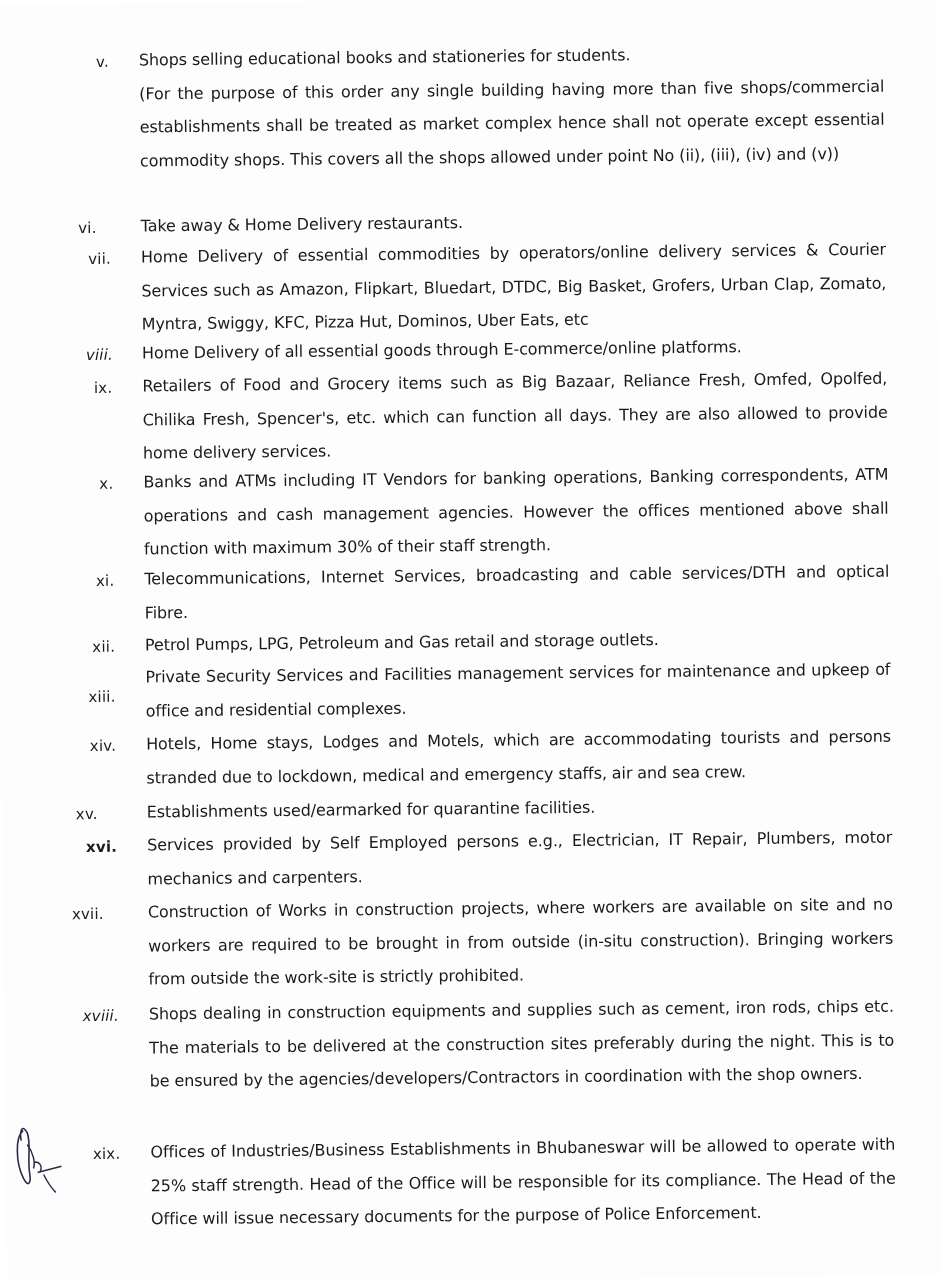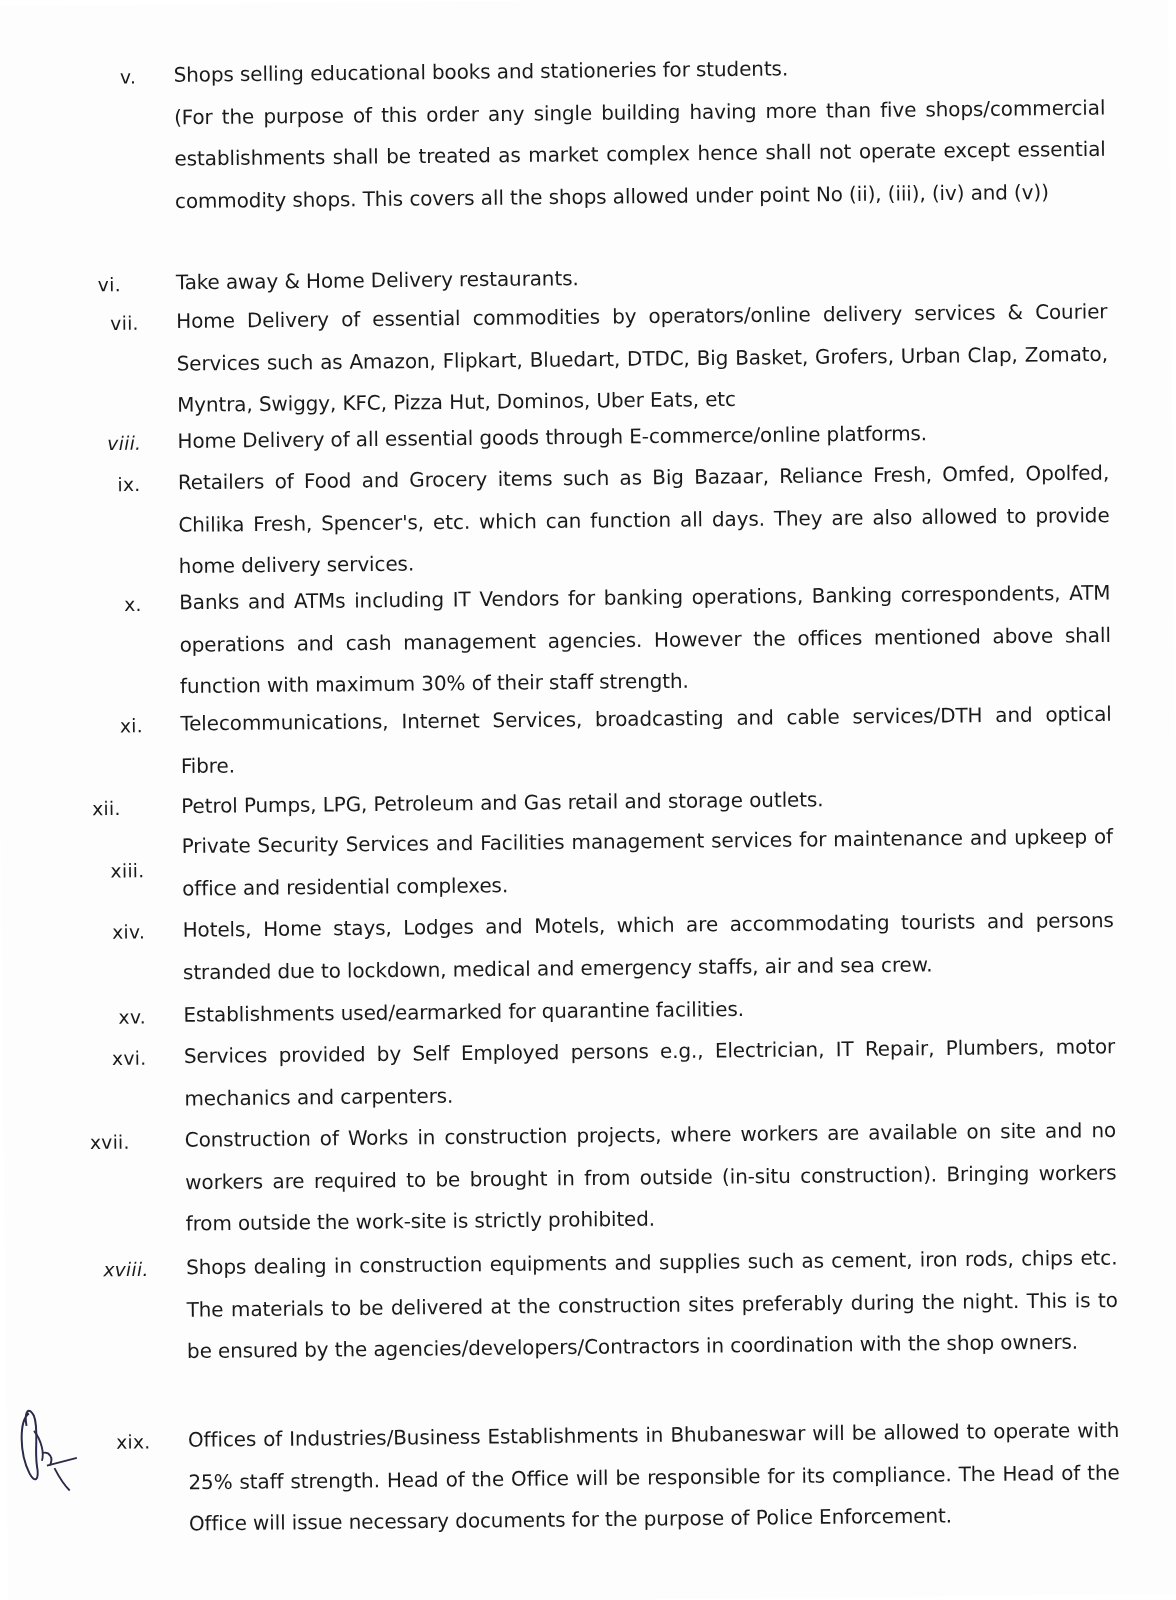--- a/index.html
+++ b/index.html
@@ -64,41 +64,41 @@
     <span class="num" style="left:55px;top:9px;">x.</span>
     <div class="txt">Banks and ATMs including IT Vendors for banking operations, Banking correspondents, ATM operations and cash management agencies. However the offices mentioned above shall function with maximum 30% of their staff strength.</div>
   </div>
 
   <div class="item" style="top:559px;">
     <span class="num" style="left:55px;top:9px;">xi.</span>
     <div class="txt">Telecommunications, Internet Services, broadcasting and cable services/DTH and optical Fibre.</div>
   </div>
 
   <div class="item" style="top:625px;">
-    <span class="num" style="left:55px;top:9px;text-align:center;">xii.</span>
+    <span class="num" style="left:55px;top:9px;">xii.</span>
     <div class="txt">Petrol Pumps, LPG, Petroleum and Gas retail and storage outlets.</div>
   </div>
 
   <div class="item" style="top:657px;">
     <span class="num" style="left:55px;top:27px;">xiii.</span>
     <div class="txt">Private Security Services and Facilities management services for maintenance and upkeep of office and residential complexes.</div>
   </div>
 
   <div class="item" style="top:724px;">
     <span class="num" style="left:55px;top:9px;">xiv.</span>
     <div class="txt">Hotels, Home stays, Lodges and Motels, which are accommodating tourists and persons stranded due to lockdown, medical and emergency staffs, air and sea crew.</div>
   </div>
 
   <div class="item" style="top:792px;">
-    <span class="num" style="left:55px;top:9px;">xv.</span>
+    <span class="num" style="left:55px;top:9px;text-align:center;">xv.</span>
     <div class="txt">Establishments used/earmarked for quarantine facilities.</div>
   </div>
 
   <div class="item" style="top:825px;">
-    <span class="num" style="left:55px;top:9px;">xvi.</span>
+    <span class="num" style="left:55px;top:9px;font-weight:bold;">xvi.</span>
     <div class="txt">Services provided by Self Employed persons e.g., Electrician, IT Repair, Plumbers, motor mechanics and carpenters.</div>
   </div>
 
   <div class="item" style="top:892px;">
     <span class="num" style="left:55px;top:9px;text-align:center;">xvii.</span>
     <div class="txt">Construction of Works in construction projects, where workers are available on site and no workers are required to be brought in from outside (in-situ construction). Bringing workers from outside the work-site is strictly prohibited.</div>
   </div>
 
   <div class="item" style="top:994px;">
     <span class="num" style="left:55px;top:9px;font-style:italic;">xviii.</span>

